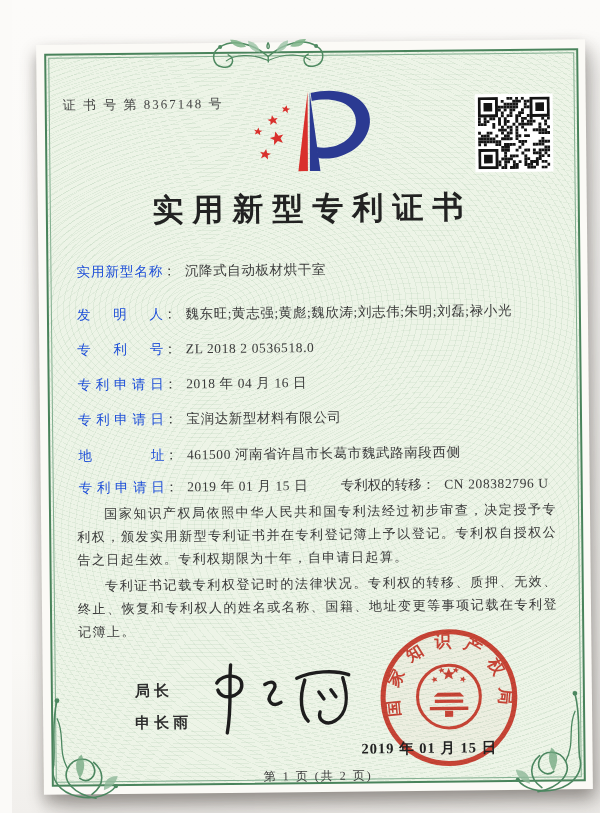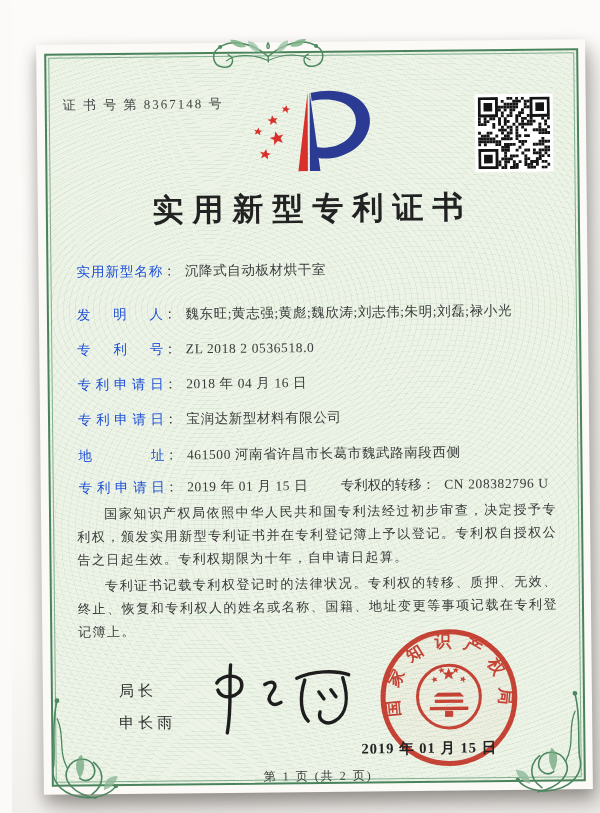--- a/index.html
+++ b/index.html
@@ -32,21 +32,21 @@
     position:absolute;left:0;right:0;top:146px;margin:0;text-align:center;
     font-size:31px;font-weight:700;letter-spacing:9px;color:#222;
   }
   .row{position:absolute;left:38px;right:30px;display:flex;align-items:baseline;font-size:13.5px;color:#3b3b3b;}
   .lab{flex:none;display:inline-block;width:86px;text-align:justify;text-align-last:justify;color:#1d4ed8;}
   .colon{flex:none;margin-right:9px;}
   .val{letter-spacing:.6px;white-space:nowrap;}
   .pair2{position:absolute;left:262px;top:0;display:flex;align-items:baseline;}
   .body-text{position:absolute;left:36px;width:480px;margin:0;font-size:13px;line-height:23px;
     letter-spacing:1.4px;color:#3a3a3a;text-indent:2.1em;text-align:justify;}
-  .director{position:absolute;left:76px;font-size:15px;letter-spacing:4px;color:#2e2e2e;font-weight:400;}
+  .director{position:absolute;left:92px;font-size:15px;letter-spacing:4px;color:#2e2e2e;font-weight:700;}
   .sig{position:absolute;left:150px;top:610px;width:170px;height:96px;}
   .seal{position:absolute;left:330px;top:581px;width:152px;height:152px;mix-blend-mode:multiply;opacity:.93;}
   .seal-date{position:absolute;left:318px;top:698px;width:210px;font-size:14.5px;font-weight:600;
     letter-spacing:1px;color:#222;z-index:5;}
   .footer{position:absolute;left:0;right:0;top:726px;text-align:center;font-size:12px;letter-spacing:2px;color:#3c3c3c;}
   .sr{position:absolute;width:1px;height:1px;overflow:hidden;opacity:0;pointer-events:none;}
 </style>
 </head>
 <body>
 

